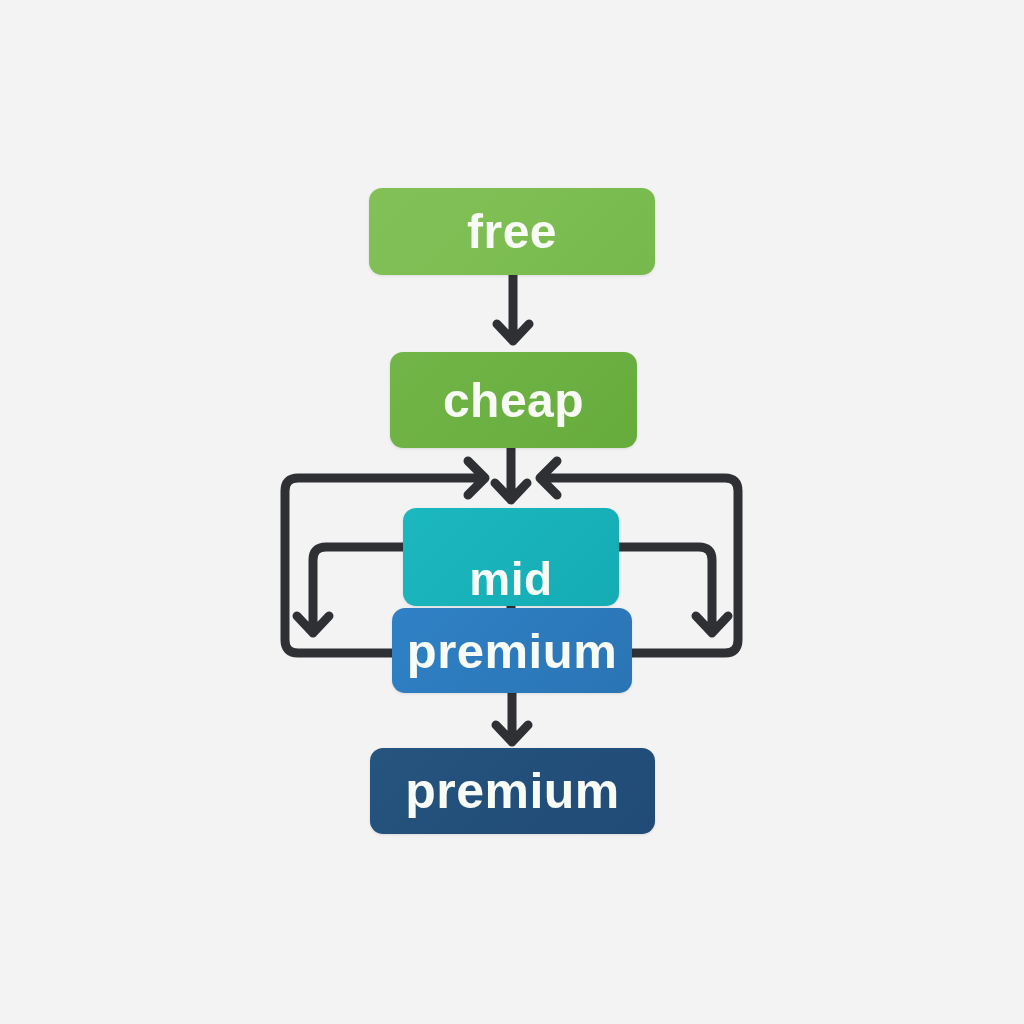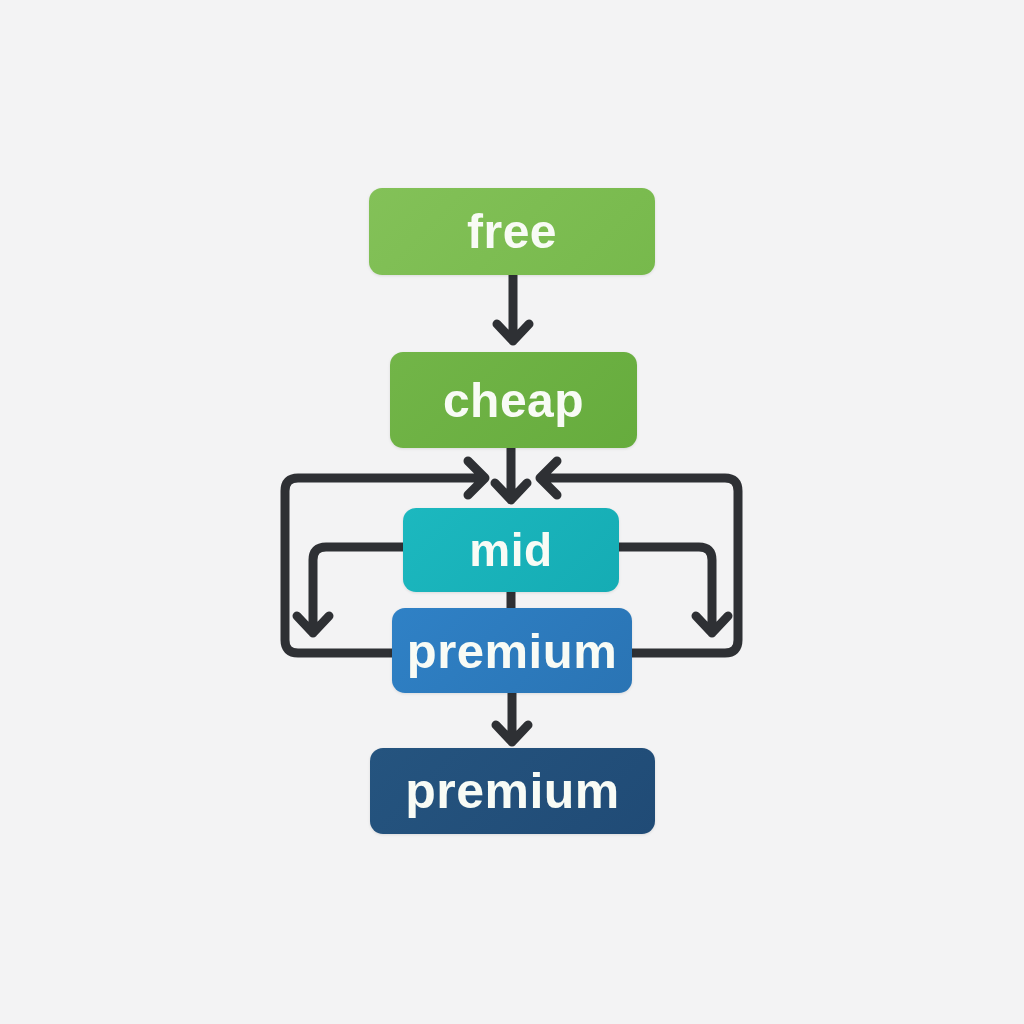--- a/index.html
+++ b/index.html
@@ -44,23 +44,24 @@
     left: 369px; top: 188px; width: 286px; height: 87px;
     background: linear-gradient(135deg, #83c158 0%, #77b94c 100%);
     font-size: 48px;
   }
   .node-cheap {
     left: 390px; top: 352px; width: 247px; height: 96px;
     background: linear-gradient(135deg, #72b548 0%, #66ac3d 100%);
     font-size: 48px;
   }
   .node-mid {
-    left: 403px; top: 508px; width: 216px; height: 84px;
+    left: 403px; top: 508px; width: 216px; height: 98px;
     background: linear-gradient(135deg, #1cb8bf 0%, #15acb4 100%);
     font-size: 46px;
+    align-items: flex-end;
   }
   .node-premium {
     left: 392px; top: 608px; width: 240px; height: 85px;
     background: linear-gradient(135deg, #2f81c6 0%, #2a74b4 100%);
     font-size: 49px;
   }
   .node-premium-dark {
     left: 370px; top: 748px; width: 285px; height: 86px;
     background: linear-gradient(135deg, #25547f 0%, #204b76 100%);
     font-size: 50px;

